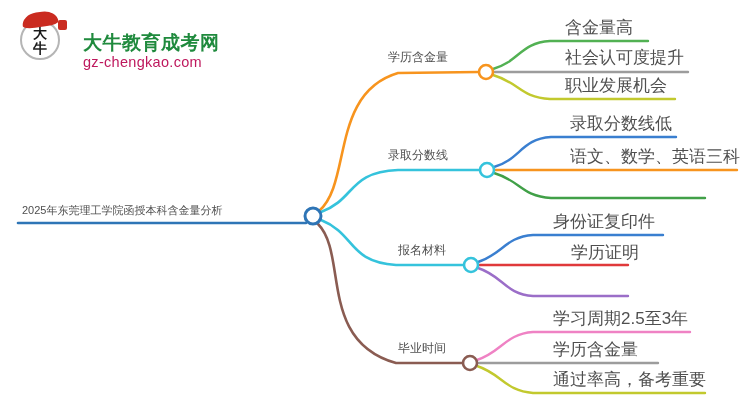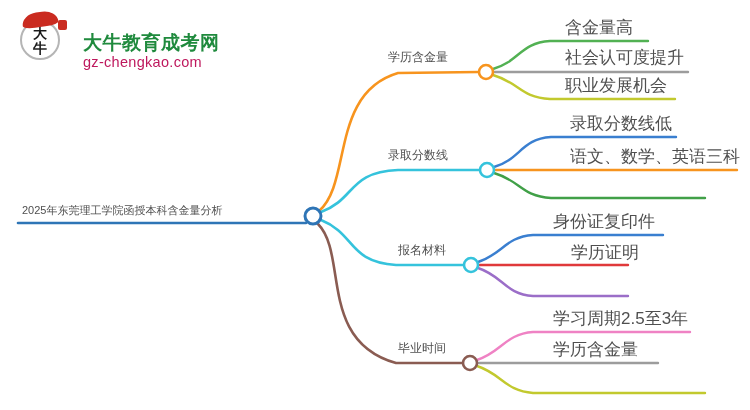--- a/index.html
+++ b/index.html
@@ -138,14 +138,15 @@
   <div class="node-label leaf-label g1c">职业发展机会</div>
 
   <div class="node-label leaf-label g2b">语文、数学、英语三科</div>
   <div class="node-label leaf-label g2a">录取分数线低</div>
 
   <div class="node-label leaf-label g3a">身份证复印件</div>
   <div class="node-label leaf-label g3b">学历证明</div>
 
   <div class="node-label leaf-label g4a">学习周期2.5至3年</div>
   <div class="node-label leaf-label g4b">学历含金量</div>
+  <div class="node-label leaf-label g4c">通过率高，备考重要</div>
 
 </div>
 
 </body></html>

